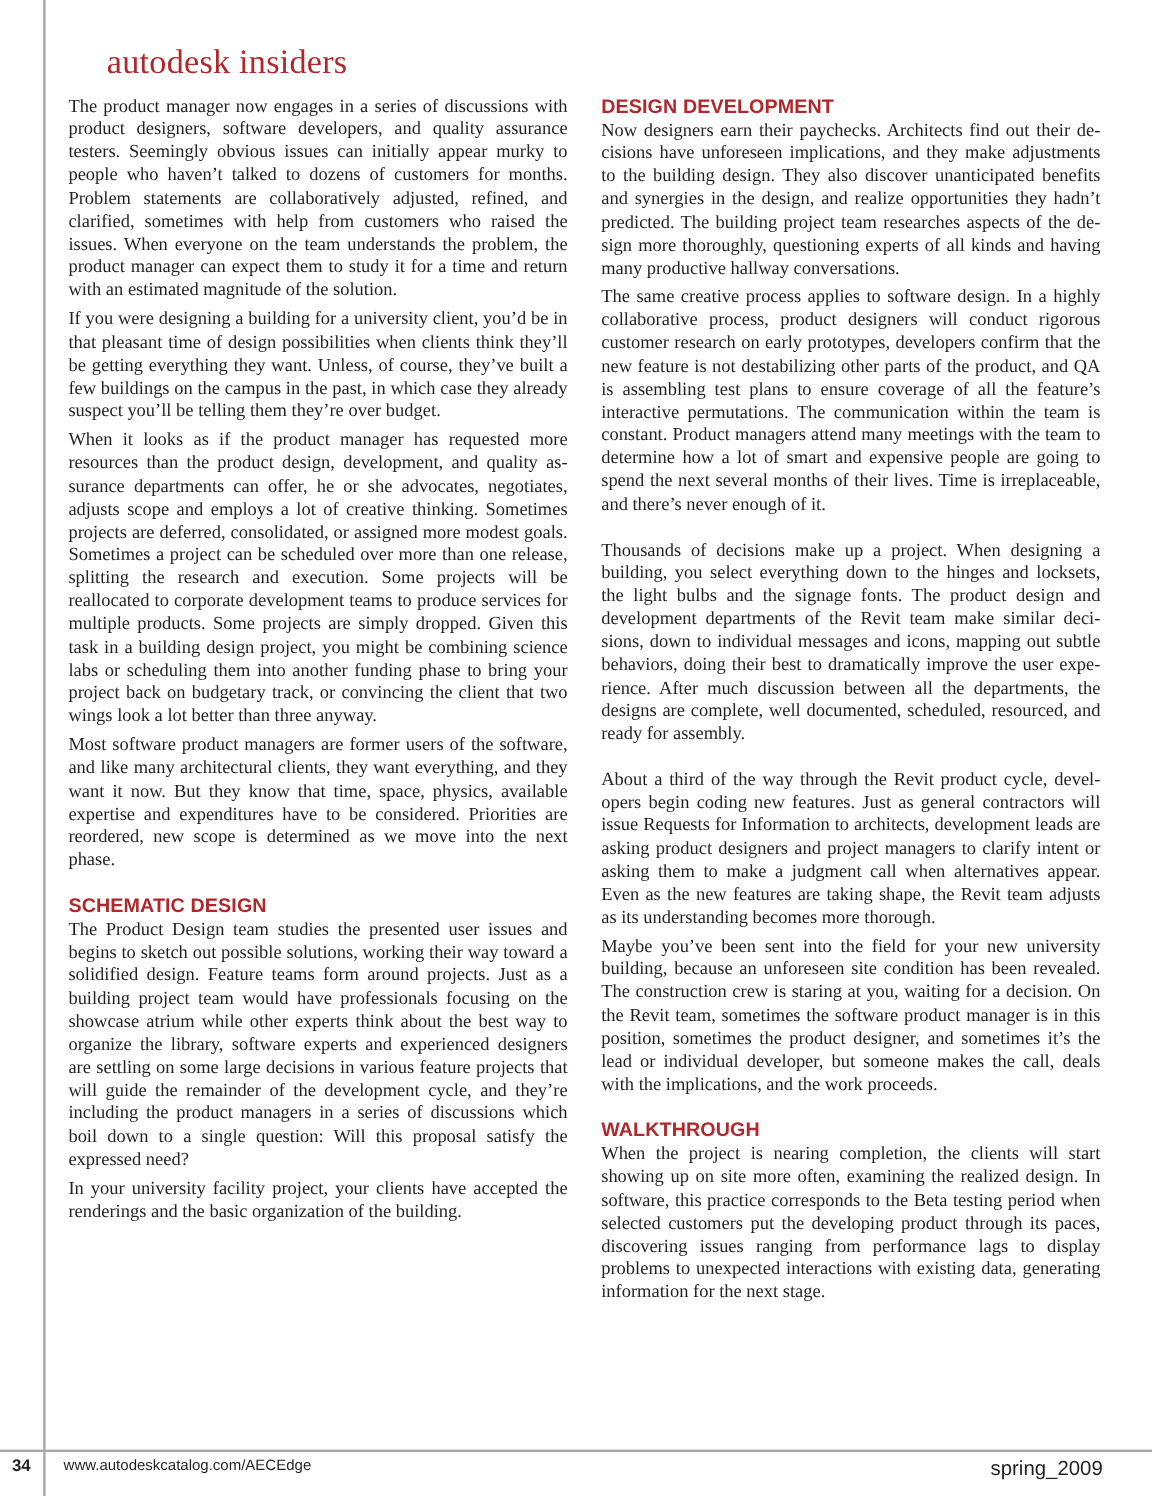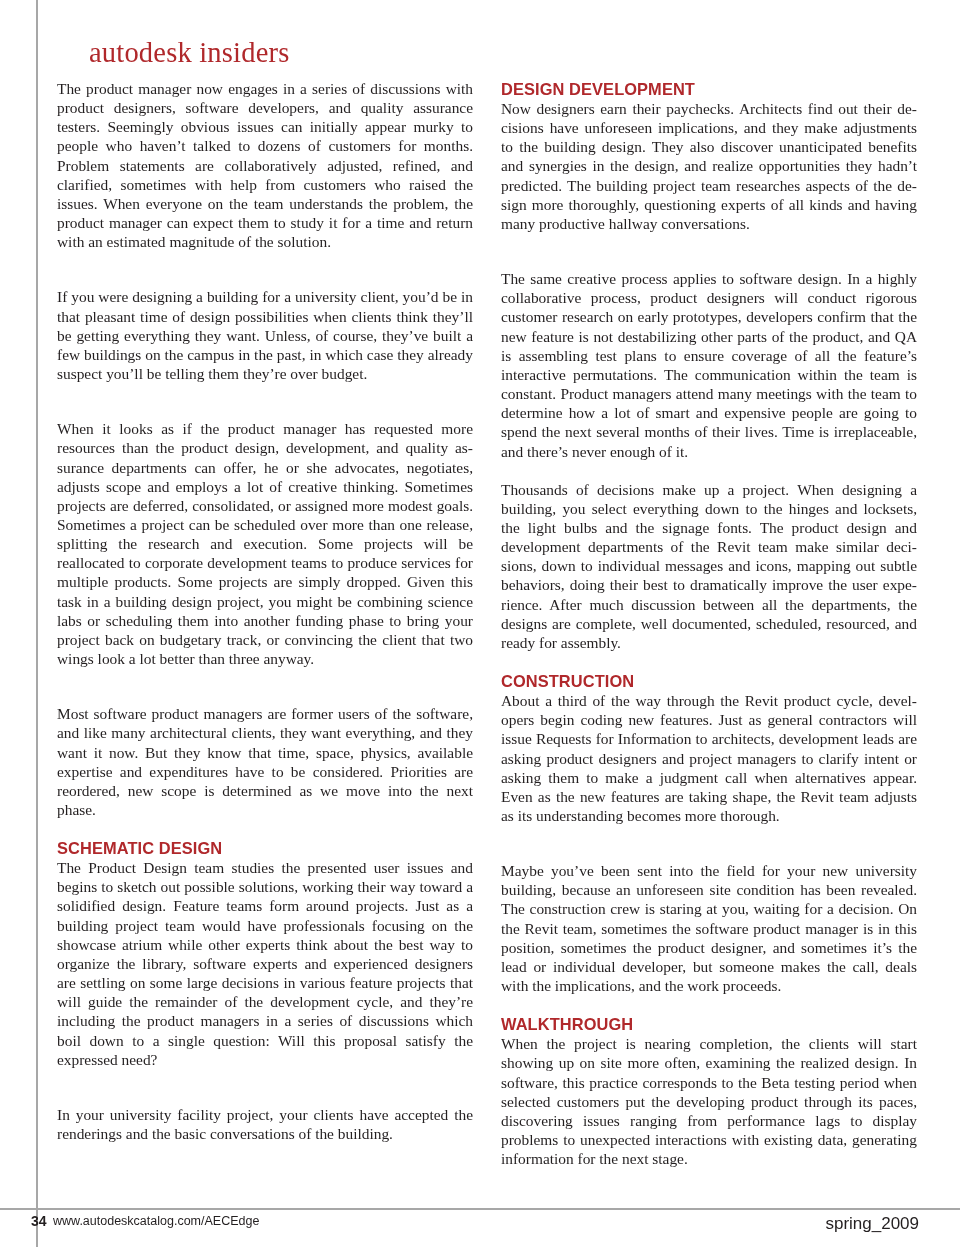--- a/index.html
+++ b/index.html
@@ -28,27 +28,27 @@
     .section-title {
       font-family: "Liberation Sans", "DejaVu Sans", sans-serif;
       font-weight: bold; font-size: 16.4px; color: #b0282b;
       line-height: 20px; margin: 0; letter-spacing: 0.1px;
       white-space: nowrap;
     }
     .para {
       font-size: 15.4px; line-height: 19.15px; text-align: justify;
       margin: 0; hyphens: manual;
     }
-    .para + .para { margin-top: 36px; }
+    .para + .para { margin-top: 5px; }
     .section { margin: 0; }
     .section + .section { margin-top: 19px; }
     .footer-page {
       position: absolute; left: 10px; top: 1213px;
       font-family: "Liberation Sans", "DejaVu Sans", sans-serif;
-      font-weight: bold; font-size: 14px; color: #231f20; margin-left: 21px;
+      font-weight: bold; font-size: 14px; color: #231f20;
     }
     .footer-url {
       position: absolute; left: 53px; top: 1214px;
       font-family: "Liberation Sans", "DejaVu Sans", sans-serif;
       font-size: 12.5px; color: #231f20;
     }
     .footer-issue {
       position: absolute; right: 41px; top: 1214px;
       font-family: "Liberation Sans", "DejaVu Sans", sans-serif;
       font-size: 17px; color: #231f20;
@@ -65,35 +65,34 @@
 <div class="col col-left">
   <div class="section">
     <p class="para">The product manager now engages in a series of discussions with product designers, software developers, and quality assurance testers. Seemingly obvious issues can initially appear murky to people who haven’t talked to dozens of customers for months. Problem statements are collaboratively adjusted, refined, and clarified, sometimes with help from customers who raised the issues. When everyone on the team understands the problem, the product manager can expect them to study it for a time and return with an estimated magnitude of the solution.</p>
     <p class="para">If you were designing a building for a university client, you’d be in that pleasant time of design possibilities when clients think they’ll be getting everything they want. Unless, of course, they’ve built a few buildings on the campus in the past, in which case they already suspect you’ll be telling them they’re over budget.</p>
     <p class="para">When it looks as if the product manager has requested more resources than the product design, development, and quality as­surance departments can offer, he or she advocates, negotiates, adjusts scope and employs a lot of creative thinking. Sometimes projects are deferred, consolidated, or  assigned more modest goals. Sometimes a project can be scheduled over more than one release, splitting the research and execution. Some projects will be reallocated to corporate development teams to produce ser­vices for multiple products. Some projects are simply dropped. Given this task in a building design project, you might be combin­ing science labs or scheduling them into another funding phase to bring your project back on budgetary track, or convincing the cli­ent that two wings look a lot better than three anyway.</p>
     <p class="para">Most software product managers are former users of the soft­ware, and like many architectural clients, they want everything, and they want it now. But they know that time, space, physics, available expertise and expenditures have to be considered. Pri­orities are reordered, new scope is determined as we move into the next phase.</p>
   </div>
   <div class="section">
     <h2 class="section-title">SCHEMATIC DESIGN</h2>
     <p class="para">The Product Design team studies the presented user issues and begins to sketch out possible solutions, working their way toward a solidified design. Feature teams form around projects. Just as a building project team would have professionals focusing on the showcase atrium while other experts think about the best way to organize the library, software experts and experienced design­ers are settling on some large decisions in various feature projects that will guide the remainder of the development cycle, and they’re including the product managers in a series of discussions which boil down to a single question: Will this proposal satisfy the expressed need?</p>
-    <p class="para">In your university facility project, your clients have accepted the renderings and the basic conversations of the building.</p>
+    <p class="para">In your university facility project, your clients have accepted the renderings and the basic organization of the building.</p>
   </div>
 </div>
 
 <div class="col col-right">
   <div class="section">
     <h2 class="section-title">DESIGN DEVELOPMENT</h2>
     <p class="para">Now designers earn their paychecks. Architects find out their de­cisions have unforeseen implications, and they make adjustments to the building design. They also discover unanticipated benefits and synergies in the design, and realize opportunities they hadn’t predicted. The building project team researches aspects of the de­sign more thoroughly, questioning experts of all kinds and having many productive hallway conversations.</p>
     <p class="para">The same creative process applies to software design. In a highly collaborative process, product designers will conduct rigorous customer research on early prototypes, developers confirm that the new feature is not destabilizing other parts of the product, and QA is assembling test plans to ensure coverage of all the fea­ture’s interactive permutations. The communication within the team is constant. Product managers attend many meetings with the team to determine how a lot of smart and expensive people are going to spend the next several months of their lives. Time is irreplaceable, and there’s never enough of it.</p>
   </div>
   <div class="section">
     <p class="para">Thousands of decisions make up a project. When designing a building, you select everything down to the hinges and locksets, the light bulbs and the signage fonts. The product design and development departments of the Revit team make similar deci­sions, down to individual messages and icons, mapping out subtle behaviors, doing their best to dramatically improve the user expe­rience. After much discussion between all the departments, the designs are complete, well documented, scheduled, resourced, and ready for assembly.</p>
   </div>
   <div class="section">
-    <h2 class="section-title">CONSTRUCTION</h2>
     <p class="para">About a third of the way through the Revit product cycle, devel­opers begin coding new features. Just as general contractors will issue Requests for Information to architects, development leads are asking product designers and project managers to clarify in­tent or asking them to make a judgment call when alternatives appear. Even as the new features are taking shape, the Revit team adjusts as its understanding becomes more thorough.</p>
     <p class="para">Maybe you’ve been sent into the field for your new university building, because an unforeseen site condition has been revealed. The construction crew is staring at you, waiting for a decision. On the Revit team, sometimes the software product manager is in this position, sometimes the product designer, and sometimes it’s the lead or individual developer, but someone makes the call, deals with the implications, and the work proceeds.</p>
   </div>
   <div class="section">
     <h2 class="section-title">WALKTHROUGH</h2>
     <p class="para">When the project is nearing completion, the clients will start showing up on site more often, examining the realized design. In software, this practice corresponds to the Beta testing period when selected customers put the developing product through its paces, discovering issues ranging from performance lags to display problems to unexpected  interactions with existing data, generating information for the next stage.</p>
   </div>
 </div>
 
 <div class="footer-page">34</div>

